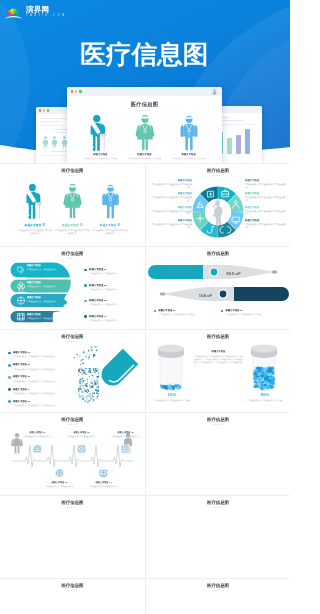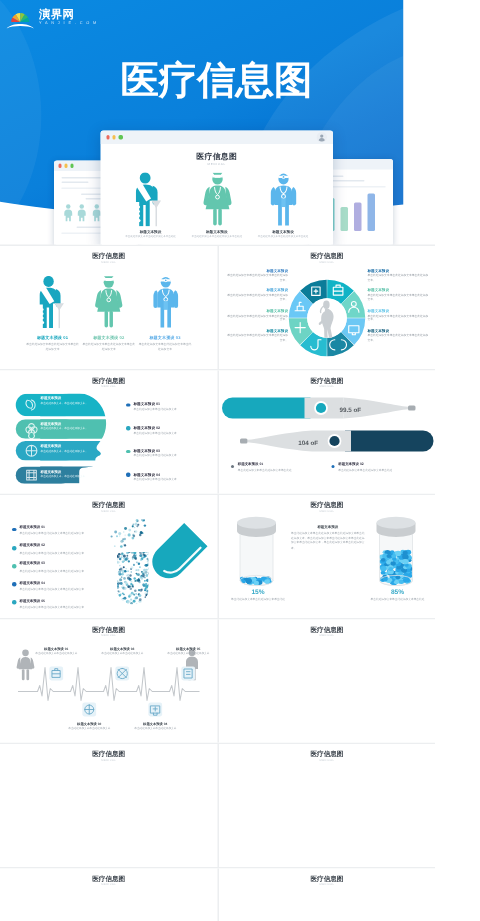--- a/index.html
+++ b/index.html
@@ -1,20 +1,20 @@
 <!DOCTYPE html>
 <html><head>
 <meta charset="utf-8">
 <style>
   html,body{margin:0;padding:0;}
   body{width:290px;height:614px;background:#fff;font-family:"Liberation Sans",sans-serif;overflow:hidden;}
   #page{position:relative;width:290px;height:614px;background:#fff;overflow:hidden;}
 
   
-  .hero{position:absolute;left:0;top:0;width:269px;height:163px;overflow:hidden;background:#fff;}
+  .hero{position:absolute;left:0;top:0;width:290px;height:163px;overflow:hidden;background:#fff;}
   .hero-bg{position:absolute;inset:0;}
   .brand{position:absolute;left:4px;top:2px;display:flex;align-items:flex-start;gap:3px;z-index:6;}
   .brand-mark{width:19px;height:15px;position:relative;margin-top:3px;}
   .brand-txt{display:flex;flex-direction:column;line-height:1;}
   .brand-name{font-size:7.6px;font-weight:700;color:#fff;letter-spacing:.2px;margin-top:4px;}
   .brand-tag{font-size:2.6px;color:#cfe6fa;letter-spacing:.9px;margin-top:1.4px;}
   .hero-title{position:absolute;left:80.3px;top:42px;z-index:6;font-size:25.6px;font-weight:700;color:#fff;line-height:1;}
 
   
   .win{position:absolute;background:#fff;border-radius:2px;box-shadow:0 1px 5px rgba(0,40,90,.22);overflow:hidden;}

